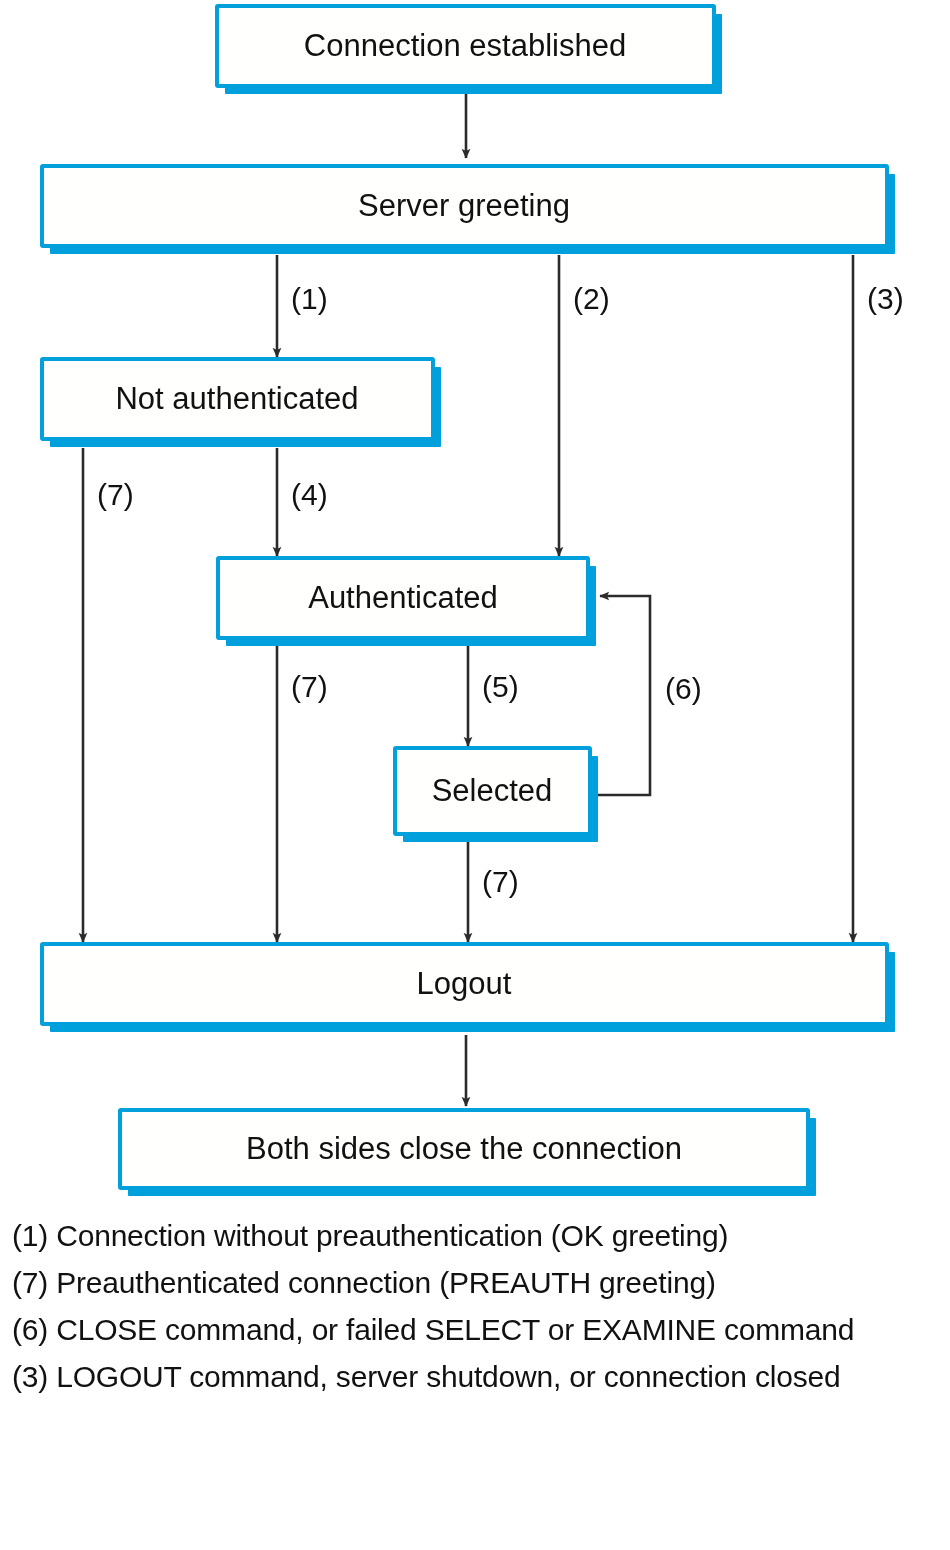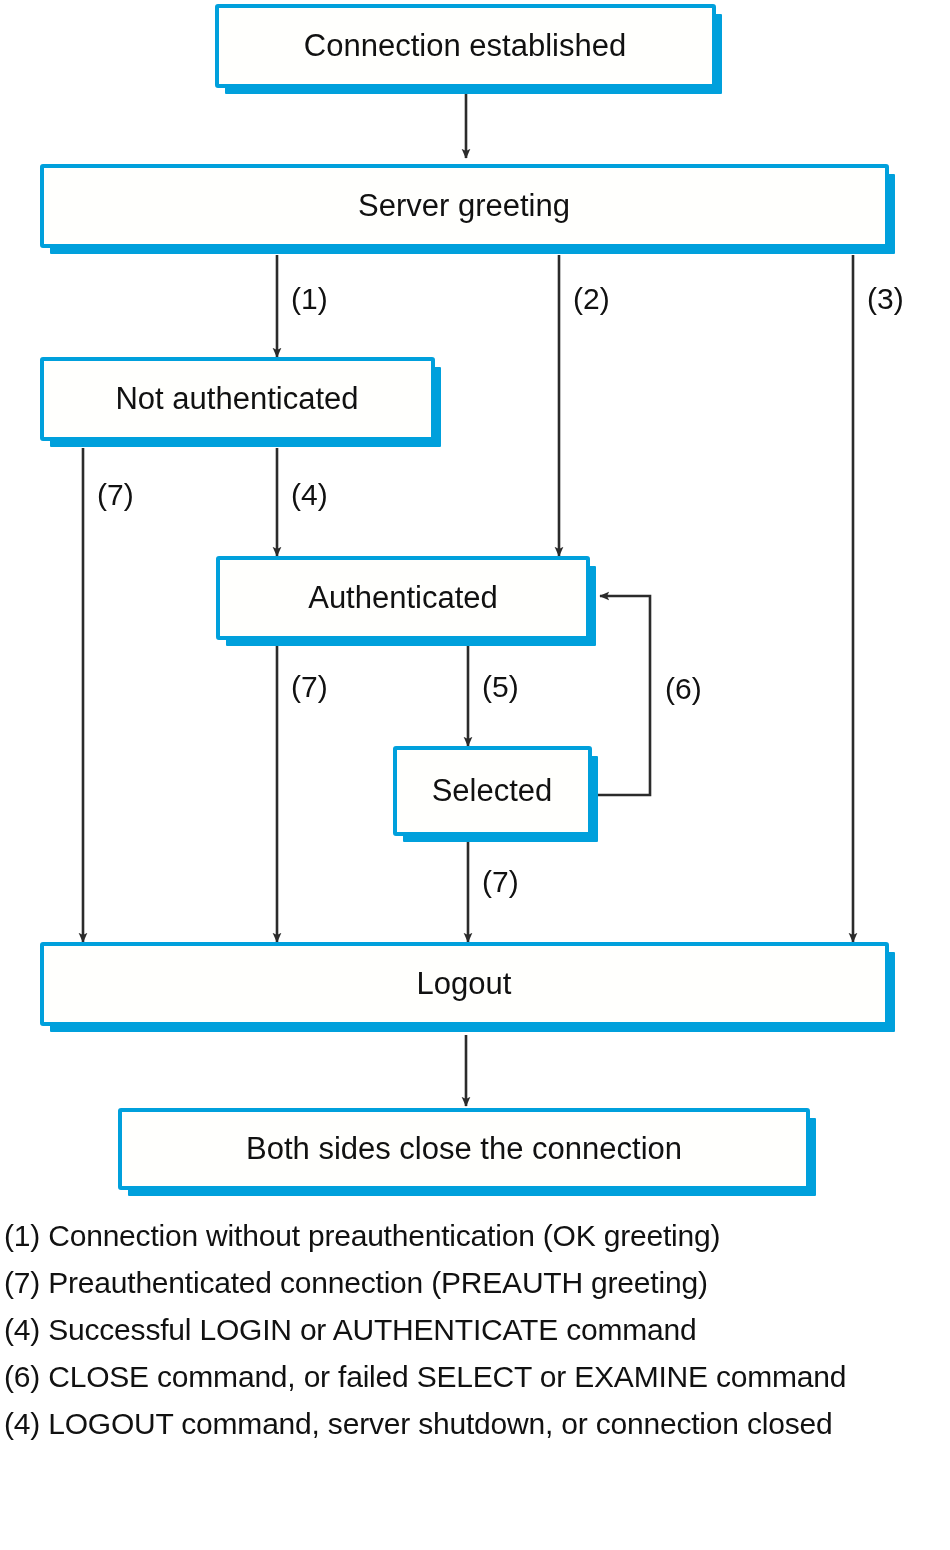--- a/index.html
+++ b/index.html
@@ -53,21 +53,21 @@
     dominant-baseline: middle;
   }
   .arrow-head {
     fill: #2b2b2b;
   }
   #legend {
     position: absolute;
     left: 0;
     top: 1212px;
     width: 763px;
-    padding: 0 4px;
+    padding: 0 12px;
     box-sizing: border-box;
   }
   .legend-row {
     font-family: "Liberation Sans", sans-serif;
     font-size: 30px;
     line-height: 47px;
     color: #111111;
     white-space: nowrap;
     letter-spacing: -0.2px;
   }
@@ -181,18 +181,17 @@
       <rect class="node-box-shadow" x="128" y="1118" width="688" height="78" rx="1"></rect>
       <rect class="node-box-face" x="120" y="1110" width="688" height="78" rx="1"></rect>
       <text class="node-label" x="464" y="1151">Both sides close the connection</text>
     </g>
 
   </svg>
 
   <div id="legend">
     <div class="legend-row">(1) Connection without preauthentication (OK greeting)</div>
     <div class="legend-row">(7) Preauthenticated connection (PREAUTH greeting)</div>
-    <div class="legend-row">(4) Successful LOGIN or AUTHENTICATE command</div>
     <div class="legend-row">(6) CLOSE command, or failed SELECT or EXAMINE command</div>
-    <div class="legend-row">(4) LOGOUT command, server shutdown, or connection closed</div>
+    <div class="legend-row">(3) LOGOUT command, server shutdown, or connection closed</div>
   </div>
 
 </div>
 
 </body></html>

